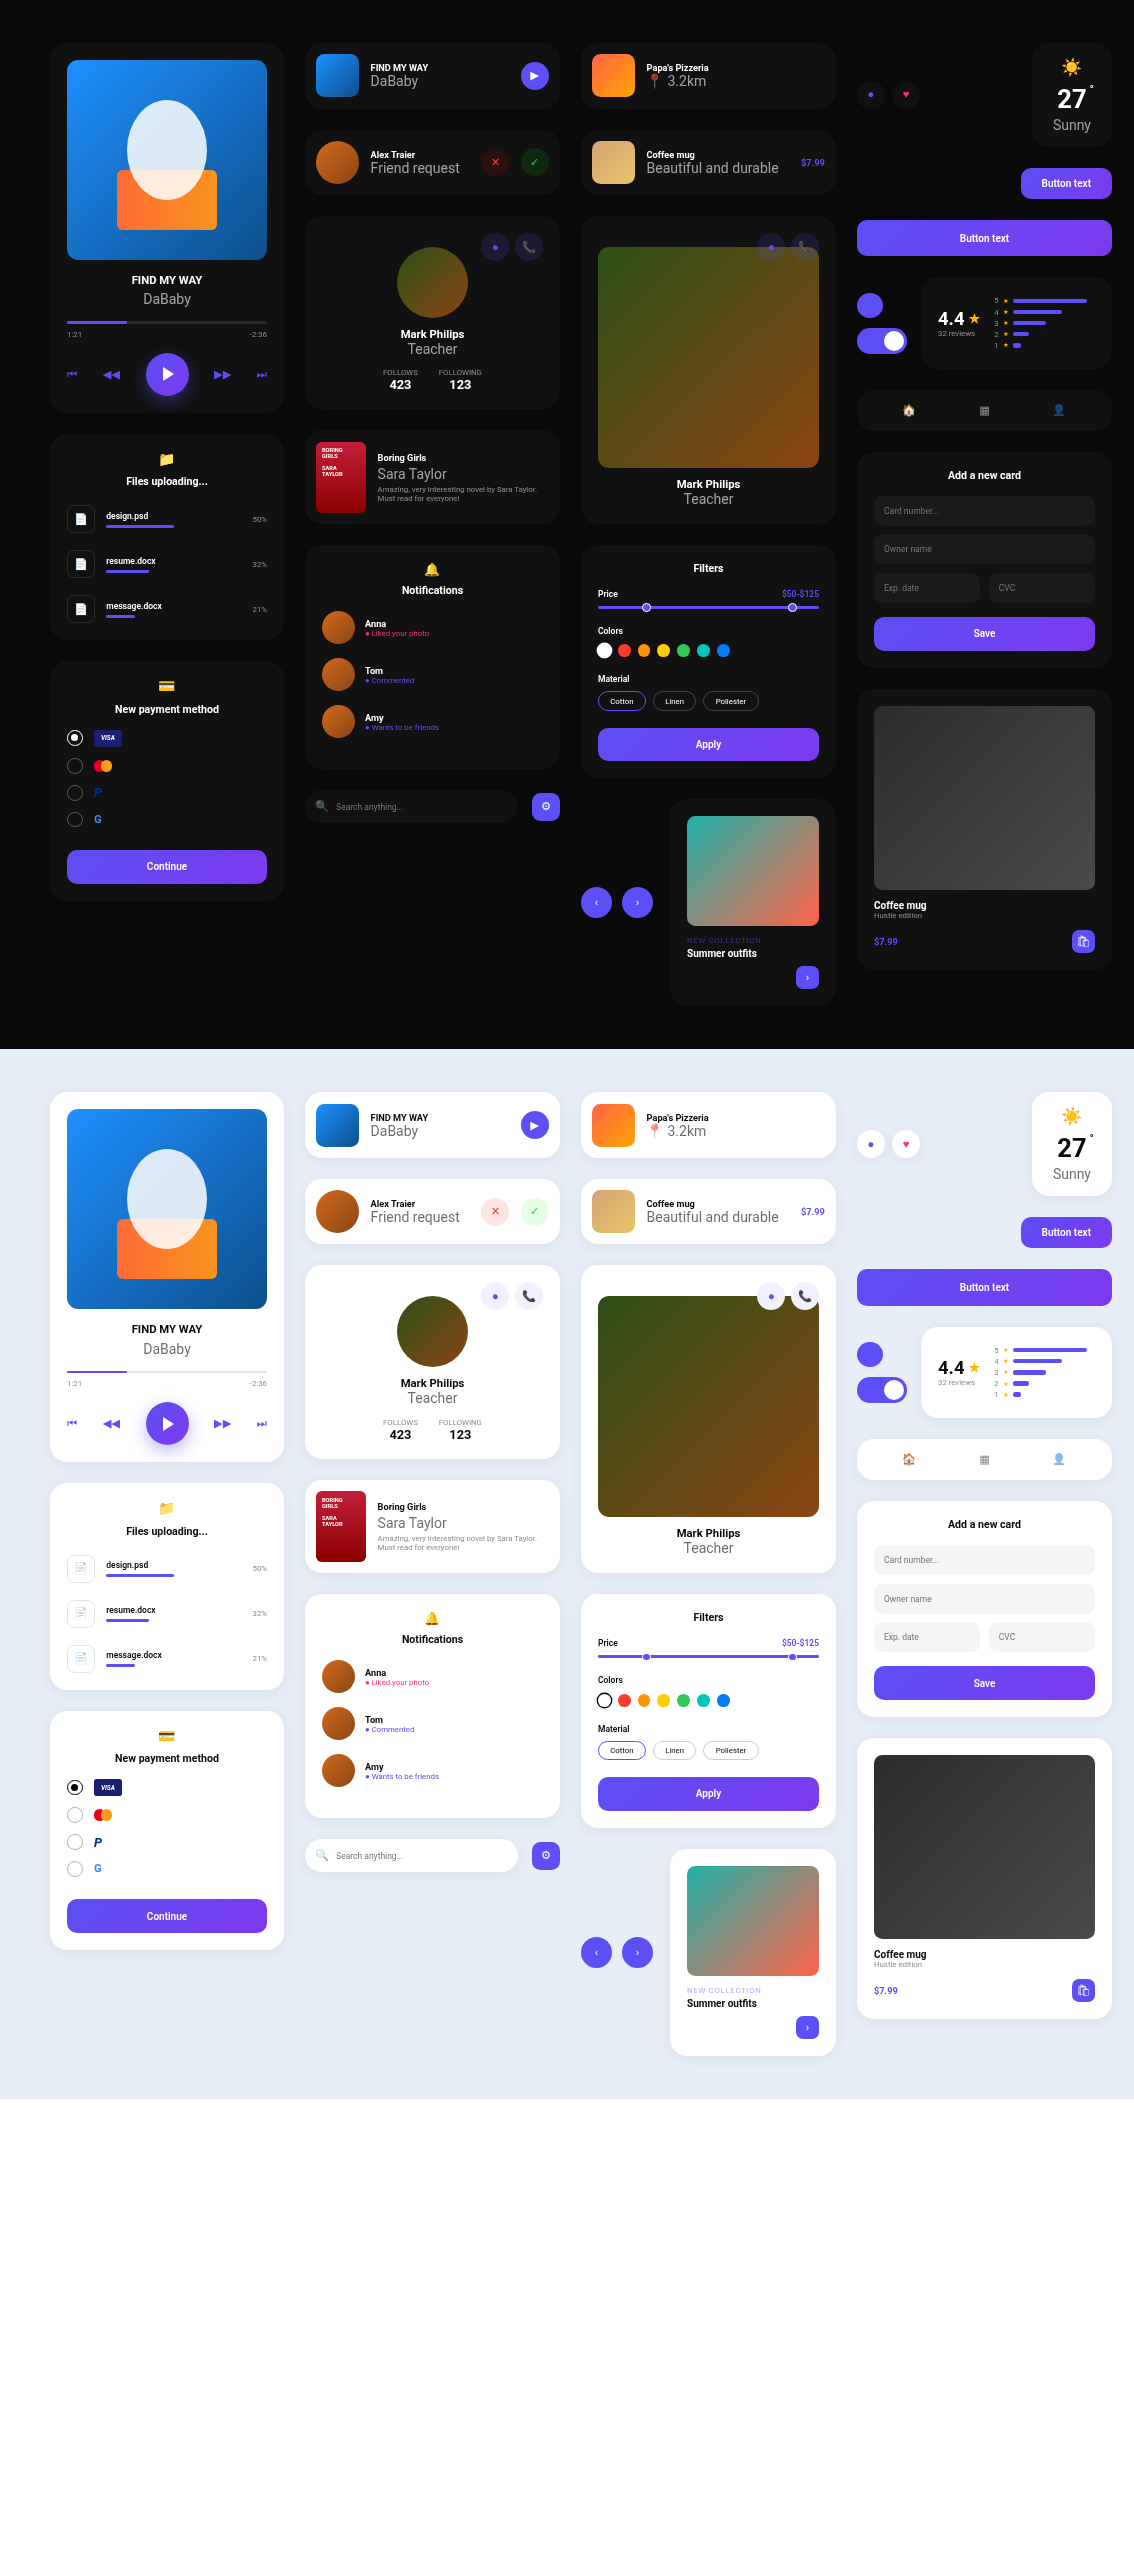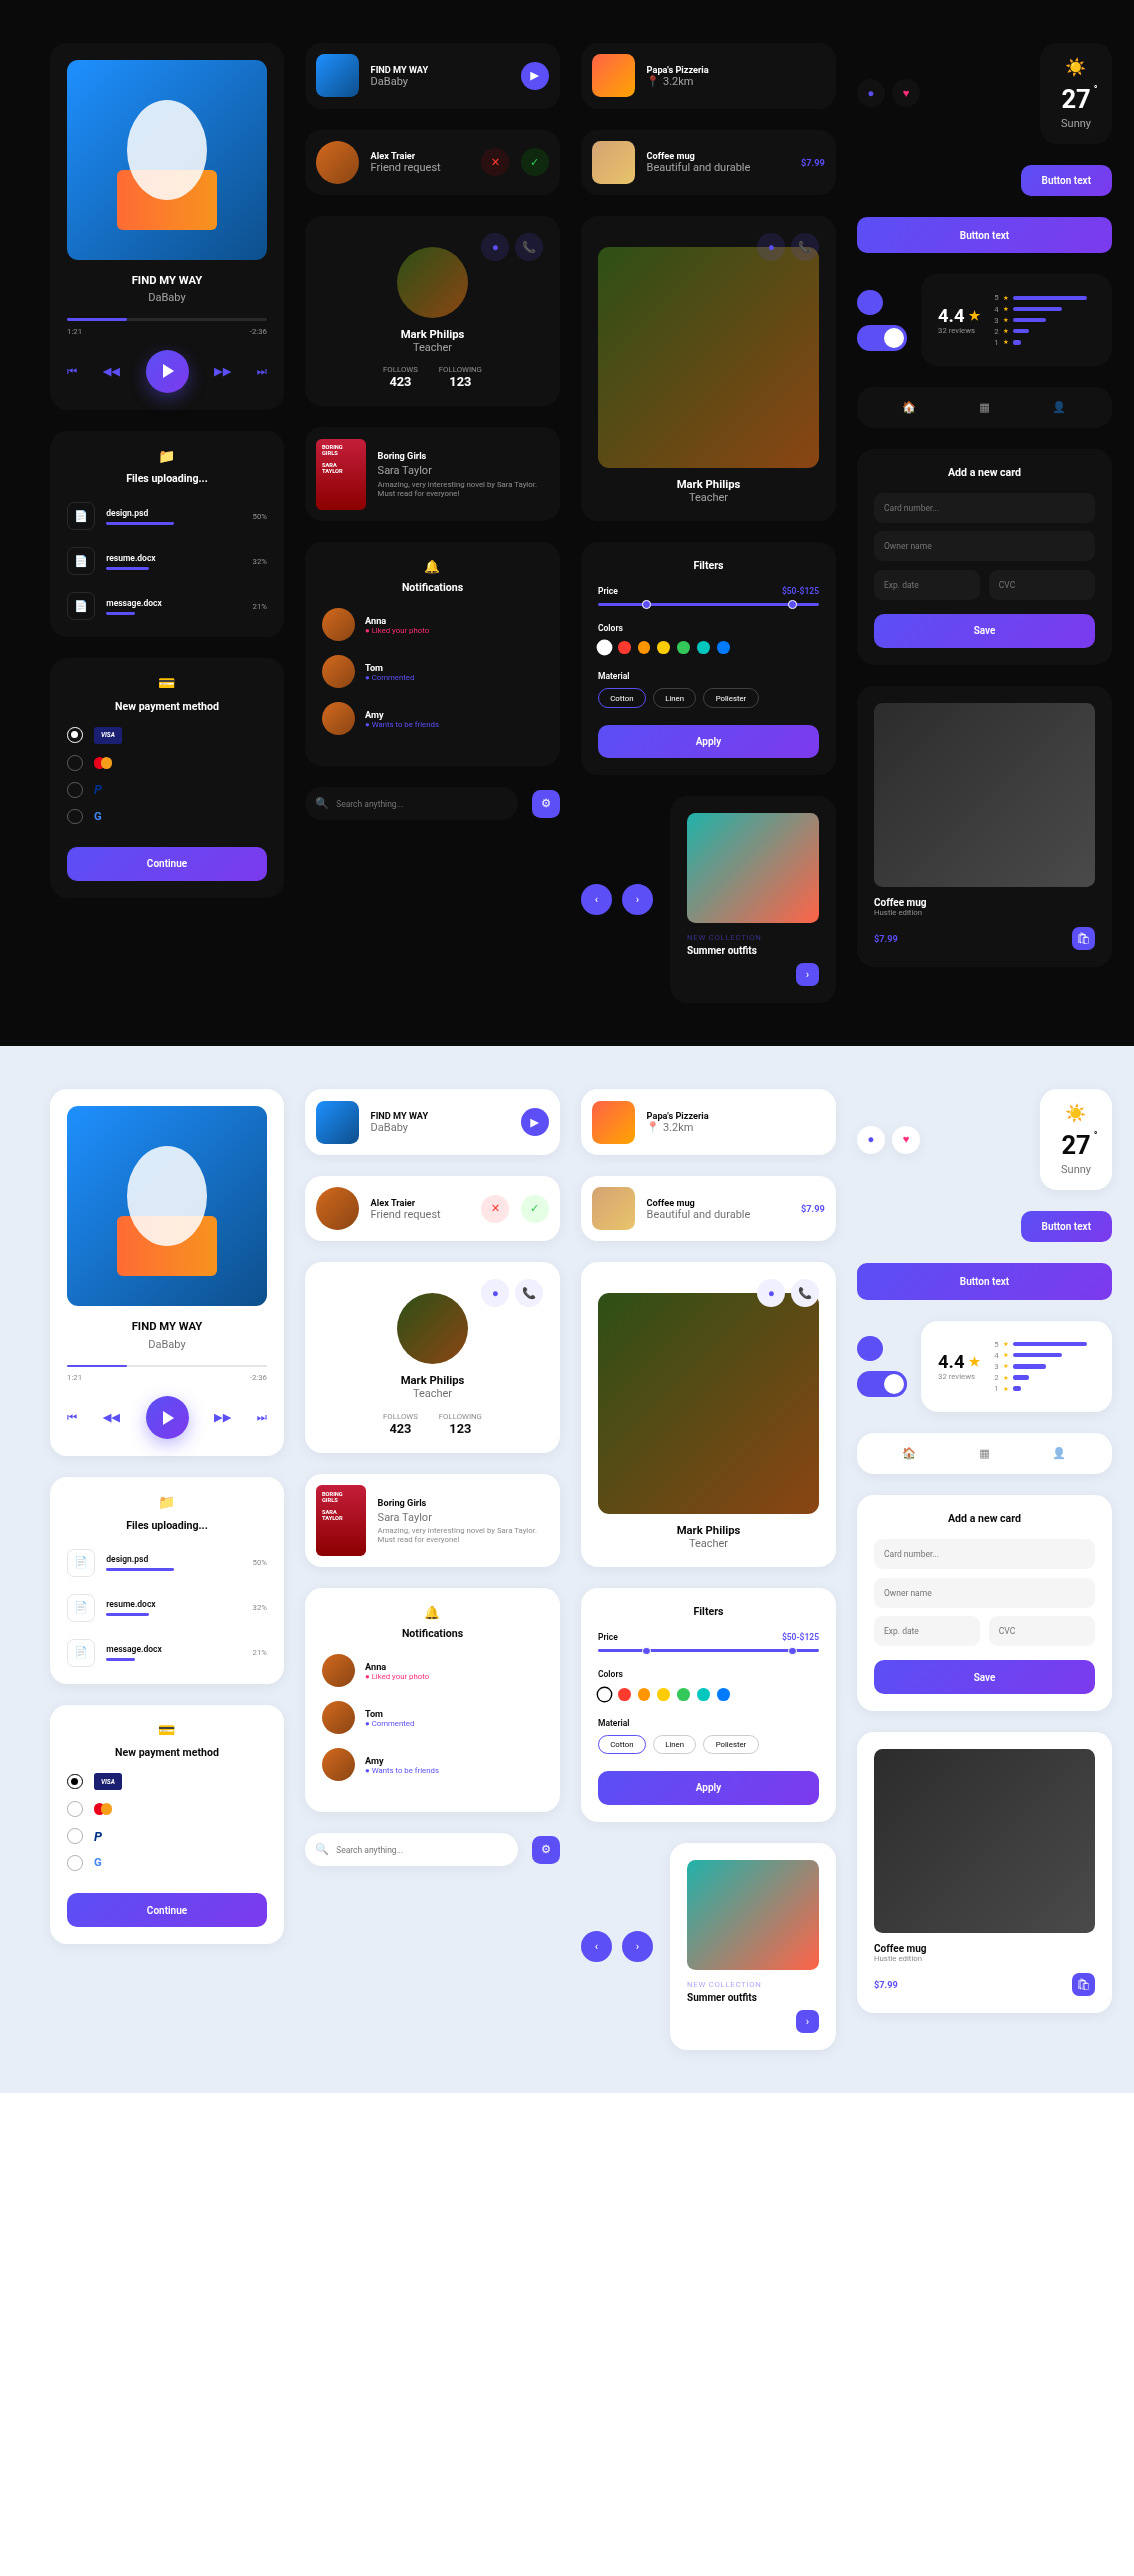--- a/index.html
+++ b/index.html
@@ -6,21 +6,21 @@
 body{display:flex;flex-direction:column}
 .theme{padding:43px 50px;display:grid;grid-template-columns:234px 255px 255px 255px;gap:21px}
 .dark{background:#0a0a0a;color:#fff}
 .light{background:#e8eef7;color:#0a0a0a}
 .card{border-radius:17px;padding:17px}
 .dark .card{background:#111}
 .light .card{background:#fff;box-shadow:0 2.8px 14px rgba(0,0,0,0.06)}
 .col{display:flex;flex-direction:column;gap:21px}
 .purple{background:linear-gradient(135deg,#5b4ff5,#7c3aed);color:#fff}
 .btn{border:none;border-radius:10px;padding:11.3px;font-weight:600;cursor:pointer;font-size:10px}
-.small{font-size:11px;opacity:0.6}
+.small{font-size:14px;opacity:0.6}
 .tiny{font-size:7.8px;opacity:0.5}
 
 
 .player-img{width:100%;aspect-ratio:1;background:linear-gradient(135deg,#1e90ff,#0d4f8c);border-radius:11.3px;position:relative;overflow:hidden}
 .player-img::after{content:"";position:absolute;top:20%;left:30%;width:40%;height:50%;background:rgba(255,255,255,0.85);border-radius:50%}
 .player-img::before{content:"";position:absolute;bottom:15%;left:25%;width:50%;height:30%;background:linear-gradient(90deg,#ff6b35,#f7931e);border-radius:5.7px}
 .player h3{text-align:center;margin-top:14px;font-weight:700;font-size:11.3px}
 .player p{text-align:center;margin-top:4.3px}
 .progress{height:2.8px;background:rgba(255,255,255,0.1);border-radius:1.4px;margin-top:14px;position:relative}
 .light .progress{background:rgba(0,0,0,0.1)}

